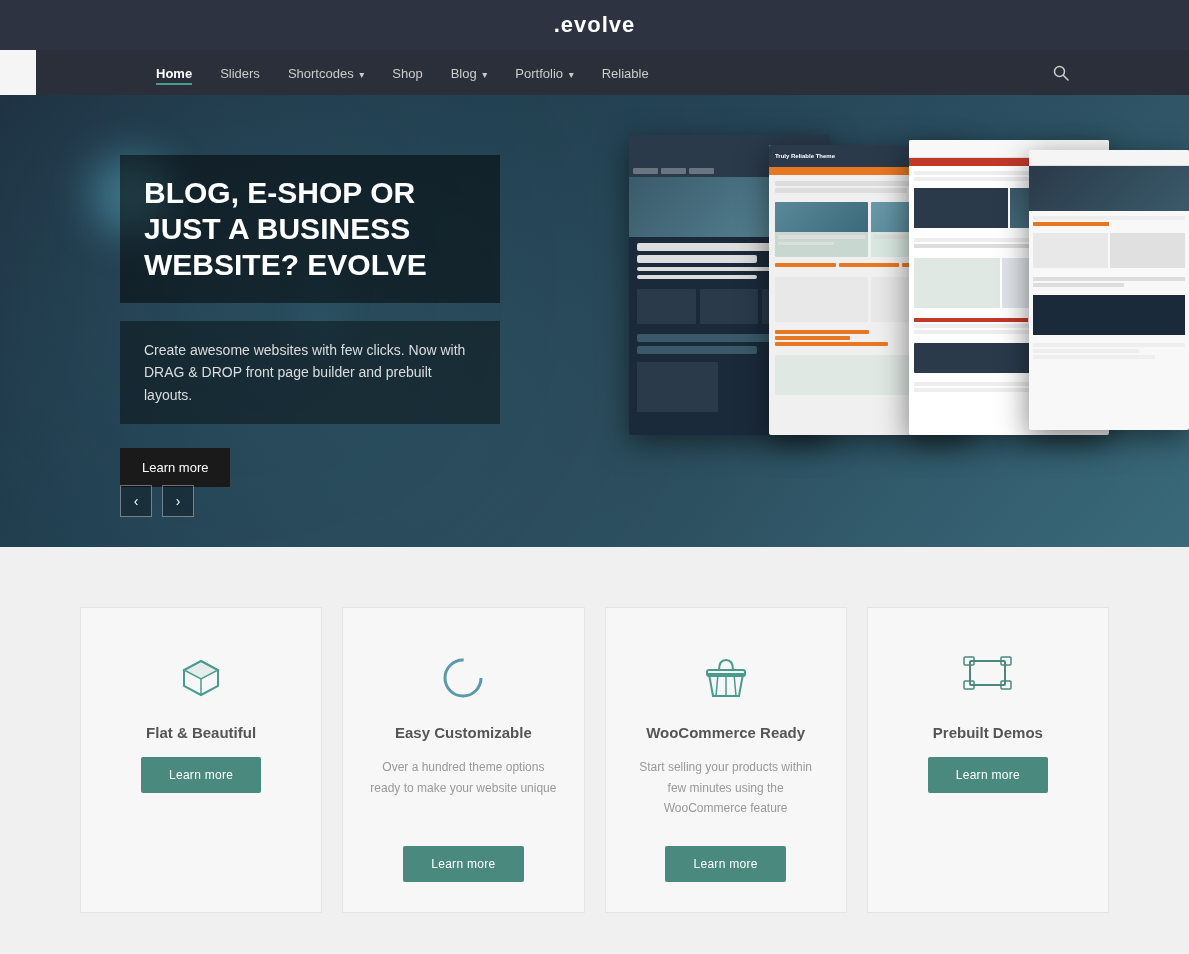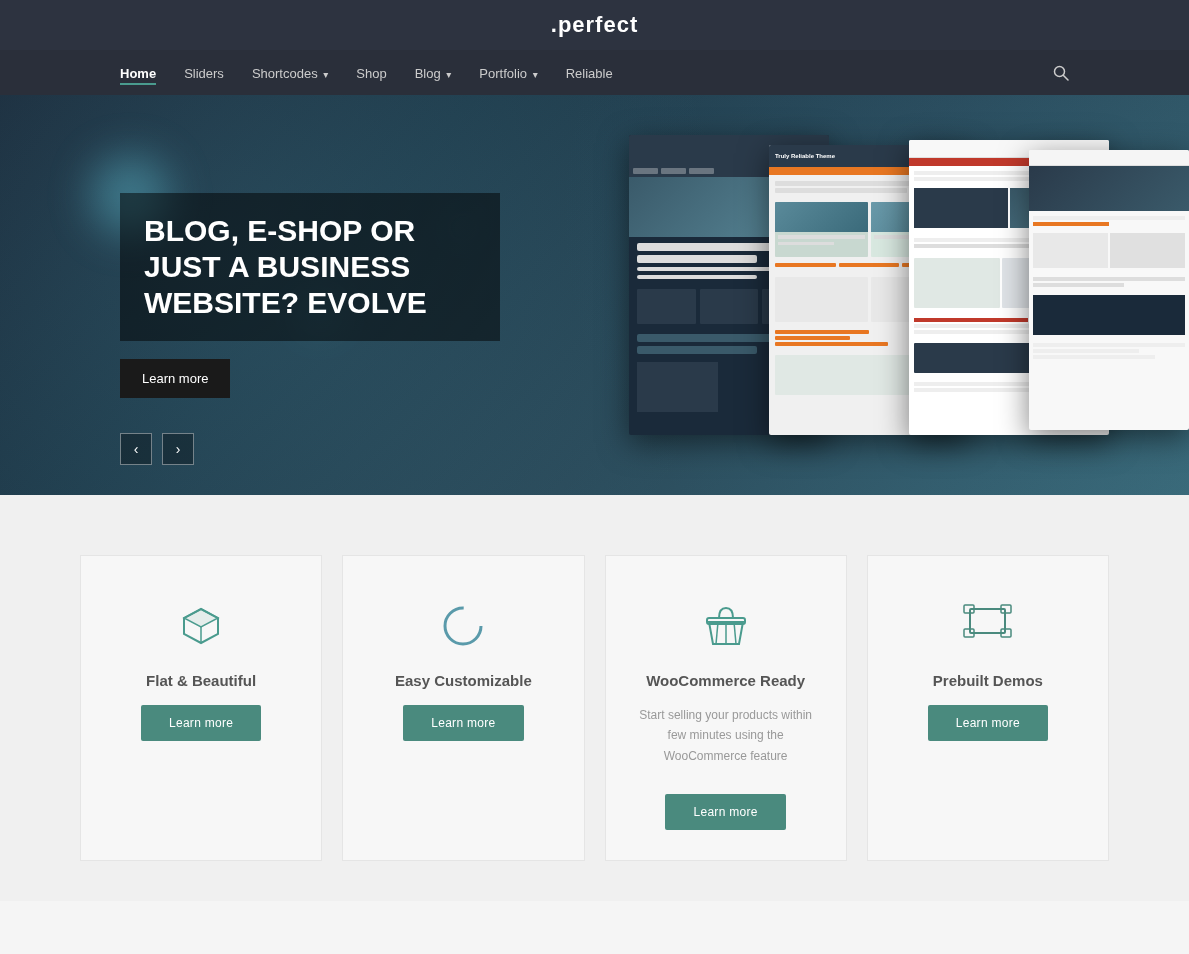--- a/index.html
+++ b/index.html
@@ -22,20 +22,21 @@
     .site-title span { font-weight: 700; }
 
     
     .nav-bar {
       background: #2a2f3a;
       height: 45px;
       display: flex;
       align-items: center;
       padding: 0 120px;
       position: relative;
+      margin-left: 36px;
     }
     .nav-links {
       display: flex;
       gap: 28px;
       list-style: none;
       flex: 1;
     }
     .nav-links li a {
       color: #ccc;
       text-decoration: none;
@@ -271,21 +272,21 @@
     }
 
     
     svg { display: block; }
   </style>
 </head>
 <body>
 
 <div class="top-bar">
   <div class="site-title">
-    <span>.</span><span>perfect</span>
+    <span>.</span><span>evolve</span>
   </div>
 </div>
 
 <nav class="nav-bar">
   <ul class="nav-links">
     <li class="active"><a href="#">Home</a></li>
     <li><a href="#">Sliders</a></li>
     <li><a href="#">Shortcodes <span class="nav-arrow">▾</span></a></li>
     <li><a href="#">Shop</a></li>
     <li><a href="#">Blog <span class="nav-arrow">▾</span></a></li>
@@ -302,20 +303,23 @@
 
 <section class="hero">
   <div class="bokeh bokeh-1"></div>
   <div class="bokeh bokeh-2"></div>
   <div class="bokeh bokeh-3"></div>
 
   <div class="hero-content">
     <div class="hero-title-box">
       <h1 class="hero-title">BLOG, E-SHOP OR JUST A BUSINESS WEBSITE? EVOLVE</h1>
     </div>
+    <div class="hero-desc-box">
+      <p class="hero-desc">Create awesome websites with few clicks. Now with DRAG &amp; DROP front page builder and prebuilt layouts.</p>
+    </div>
     <button class="hero-btn">Learn more</button>
   </div>
 
   <div class="slider-nav">
     <div class="slider-arrow">‹</div>
     <div class="slider-arrow">›</div>
   </div>
 
   <div class="hero-mockups">
     <div class="mockup-stack">
@@ -454,20 +458,21 @@
       <button class="feature-btn">Learn more</button>
     </div>
 
     <div class="feature-card">
       <div class="feature-icon">
         <svg width="50" height="50" viewBox="0 0 50 50" fill="none">
           <circle cx="25" cy="25" r="18" stroke="#5a9aaa" stroke-width="3" fill="none" stroke-dasharray="85 28"></circle>
         </svg>
       </div>
       <div class="feature-title">Easy Customizable</div>
+      <div class="feature-desc">Over a hundred theme options ready to make your website unique</div>
       <button class="feature-btn">Learn more</button>
     </div>
 
     <div class="feature-card">
       <div class="feature-icon">
         <svg width="50" height="52" viewBox="0 0 50 52" fill="none">
 
           <path d="M8 22 H42 L38 44 H12 Z" stroke="#4a9b8e" stroke-width="2" fill="none"></path>
 
           <rect x="6" y="18" width="38" height="6" rx="2" stroke="#4a9b8e" stroke-width="2" fill="none"></rect>

